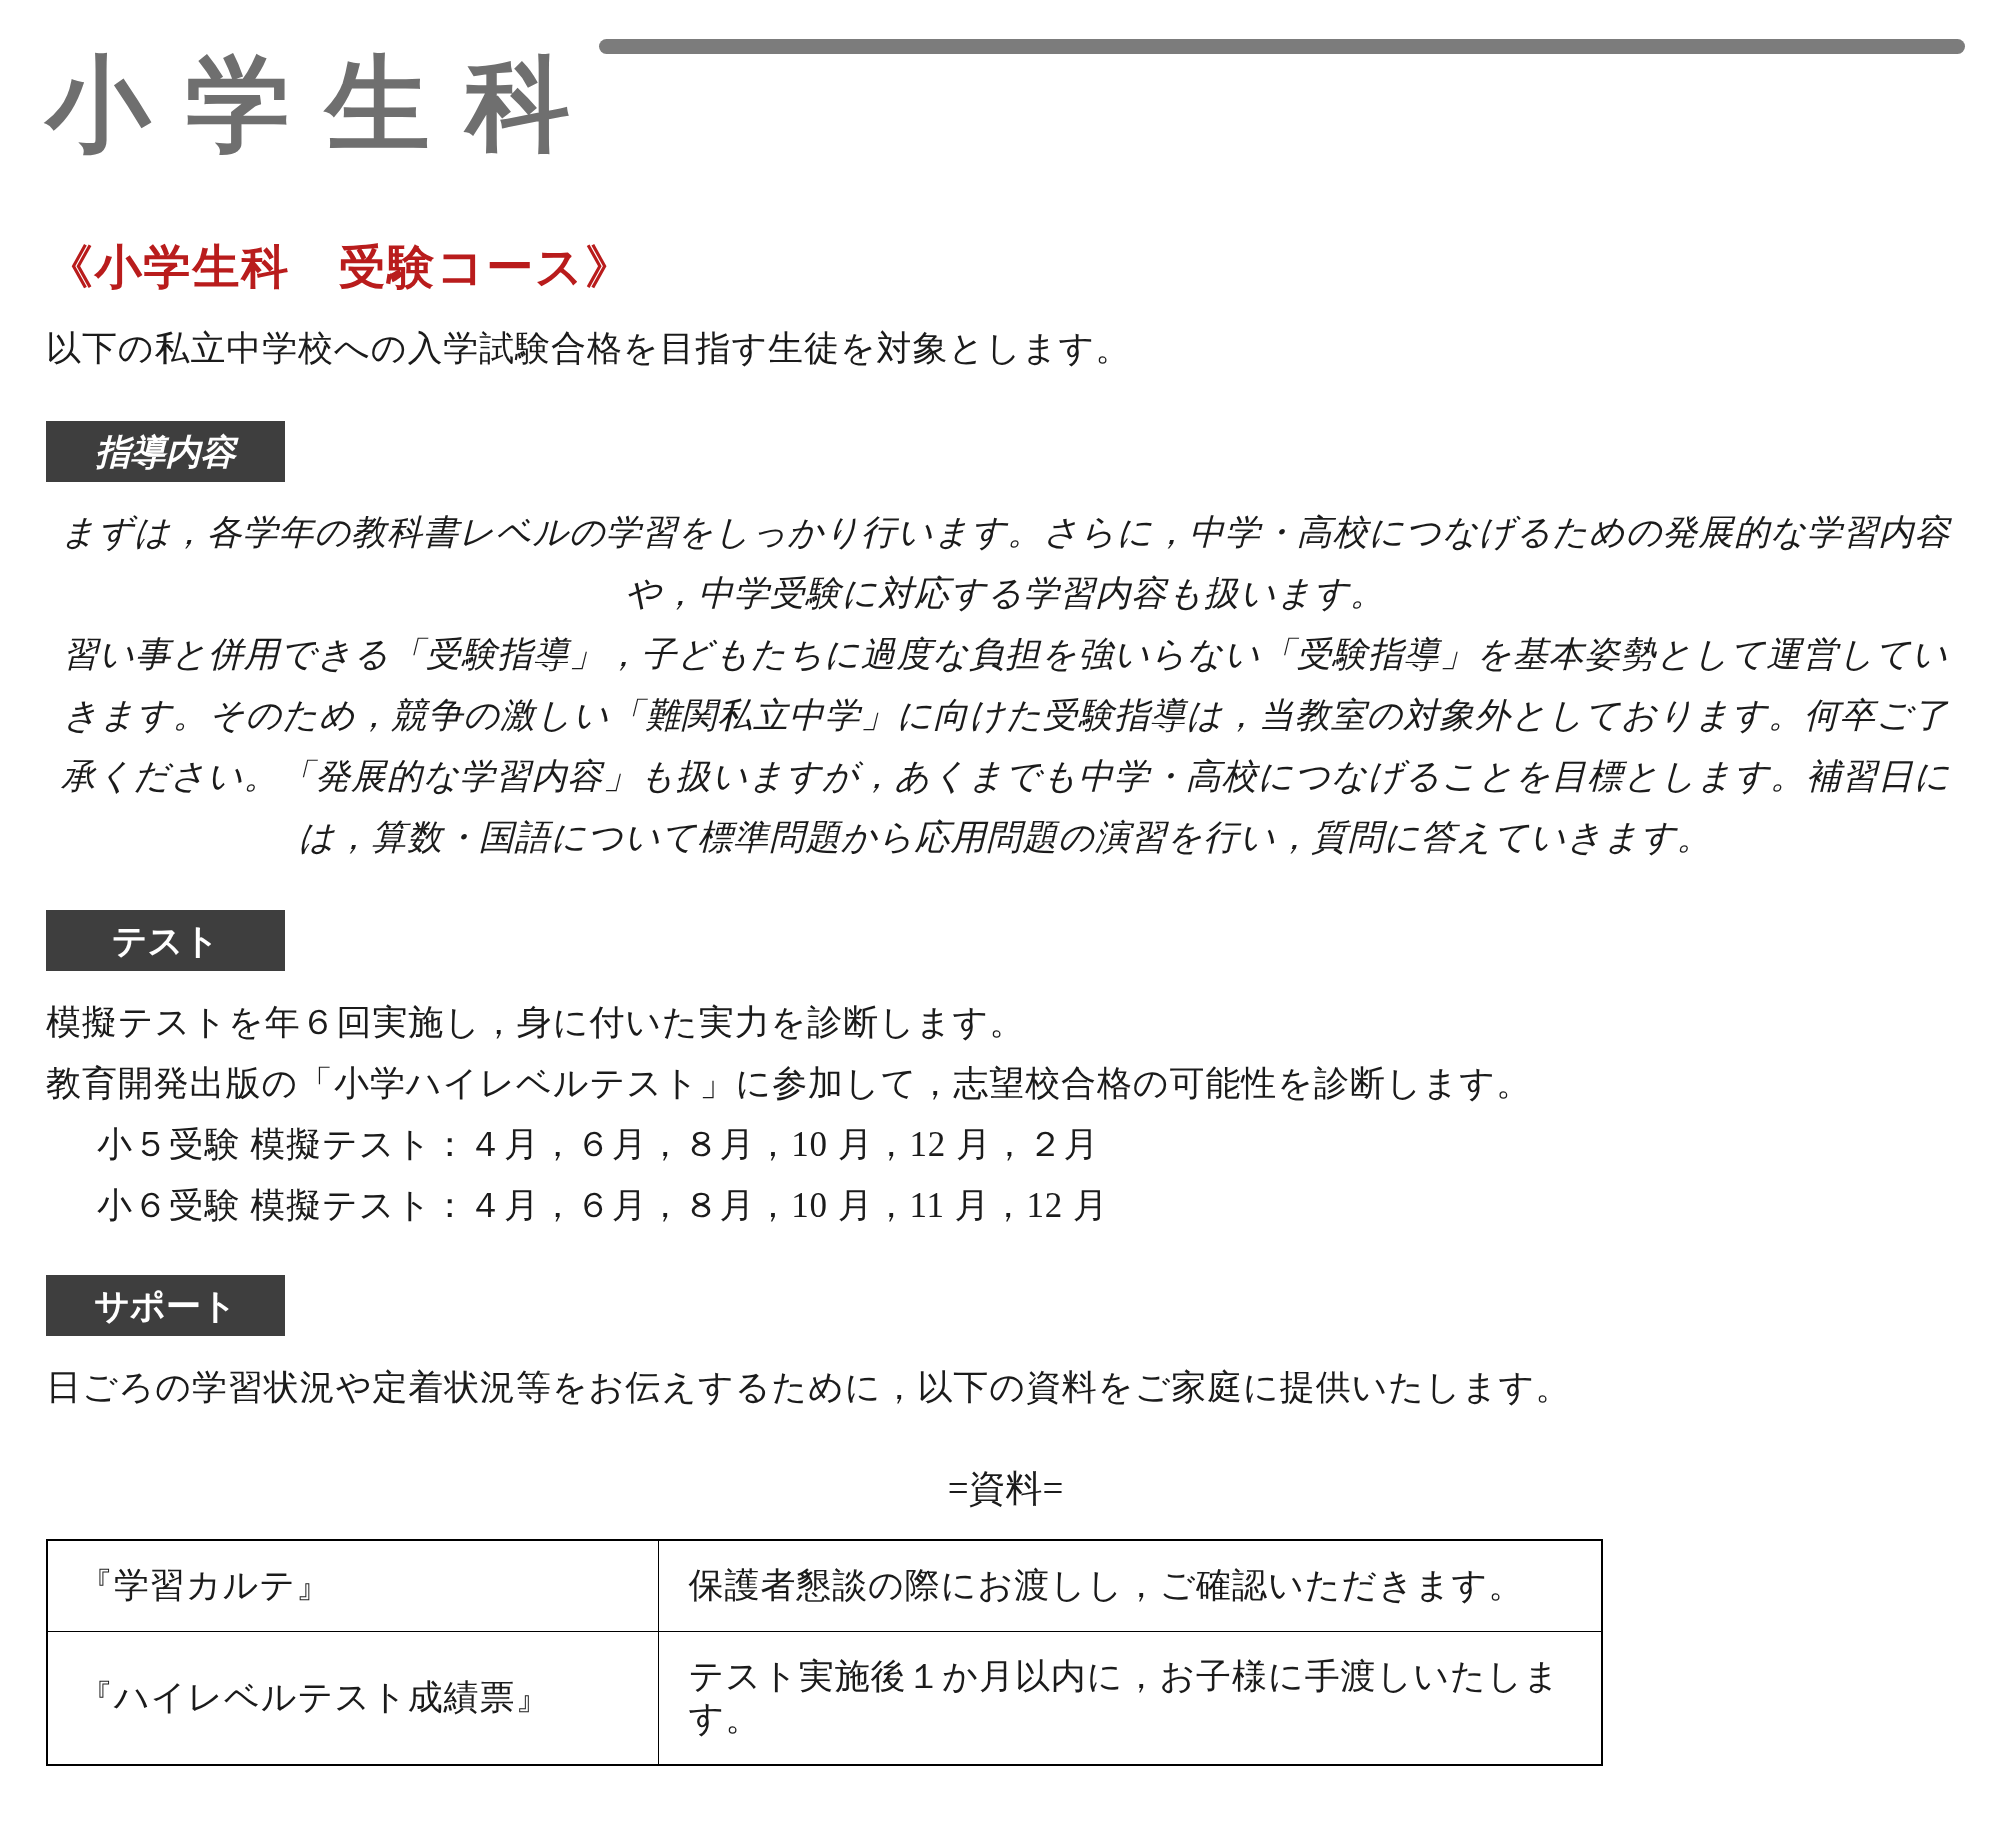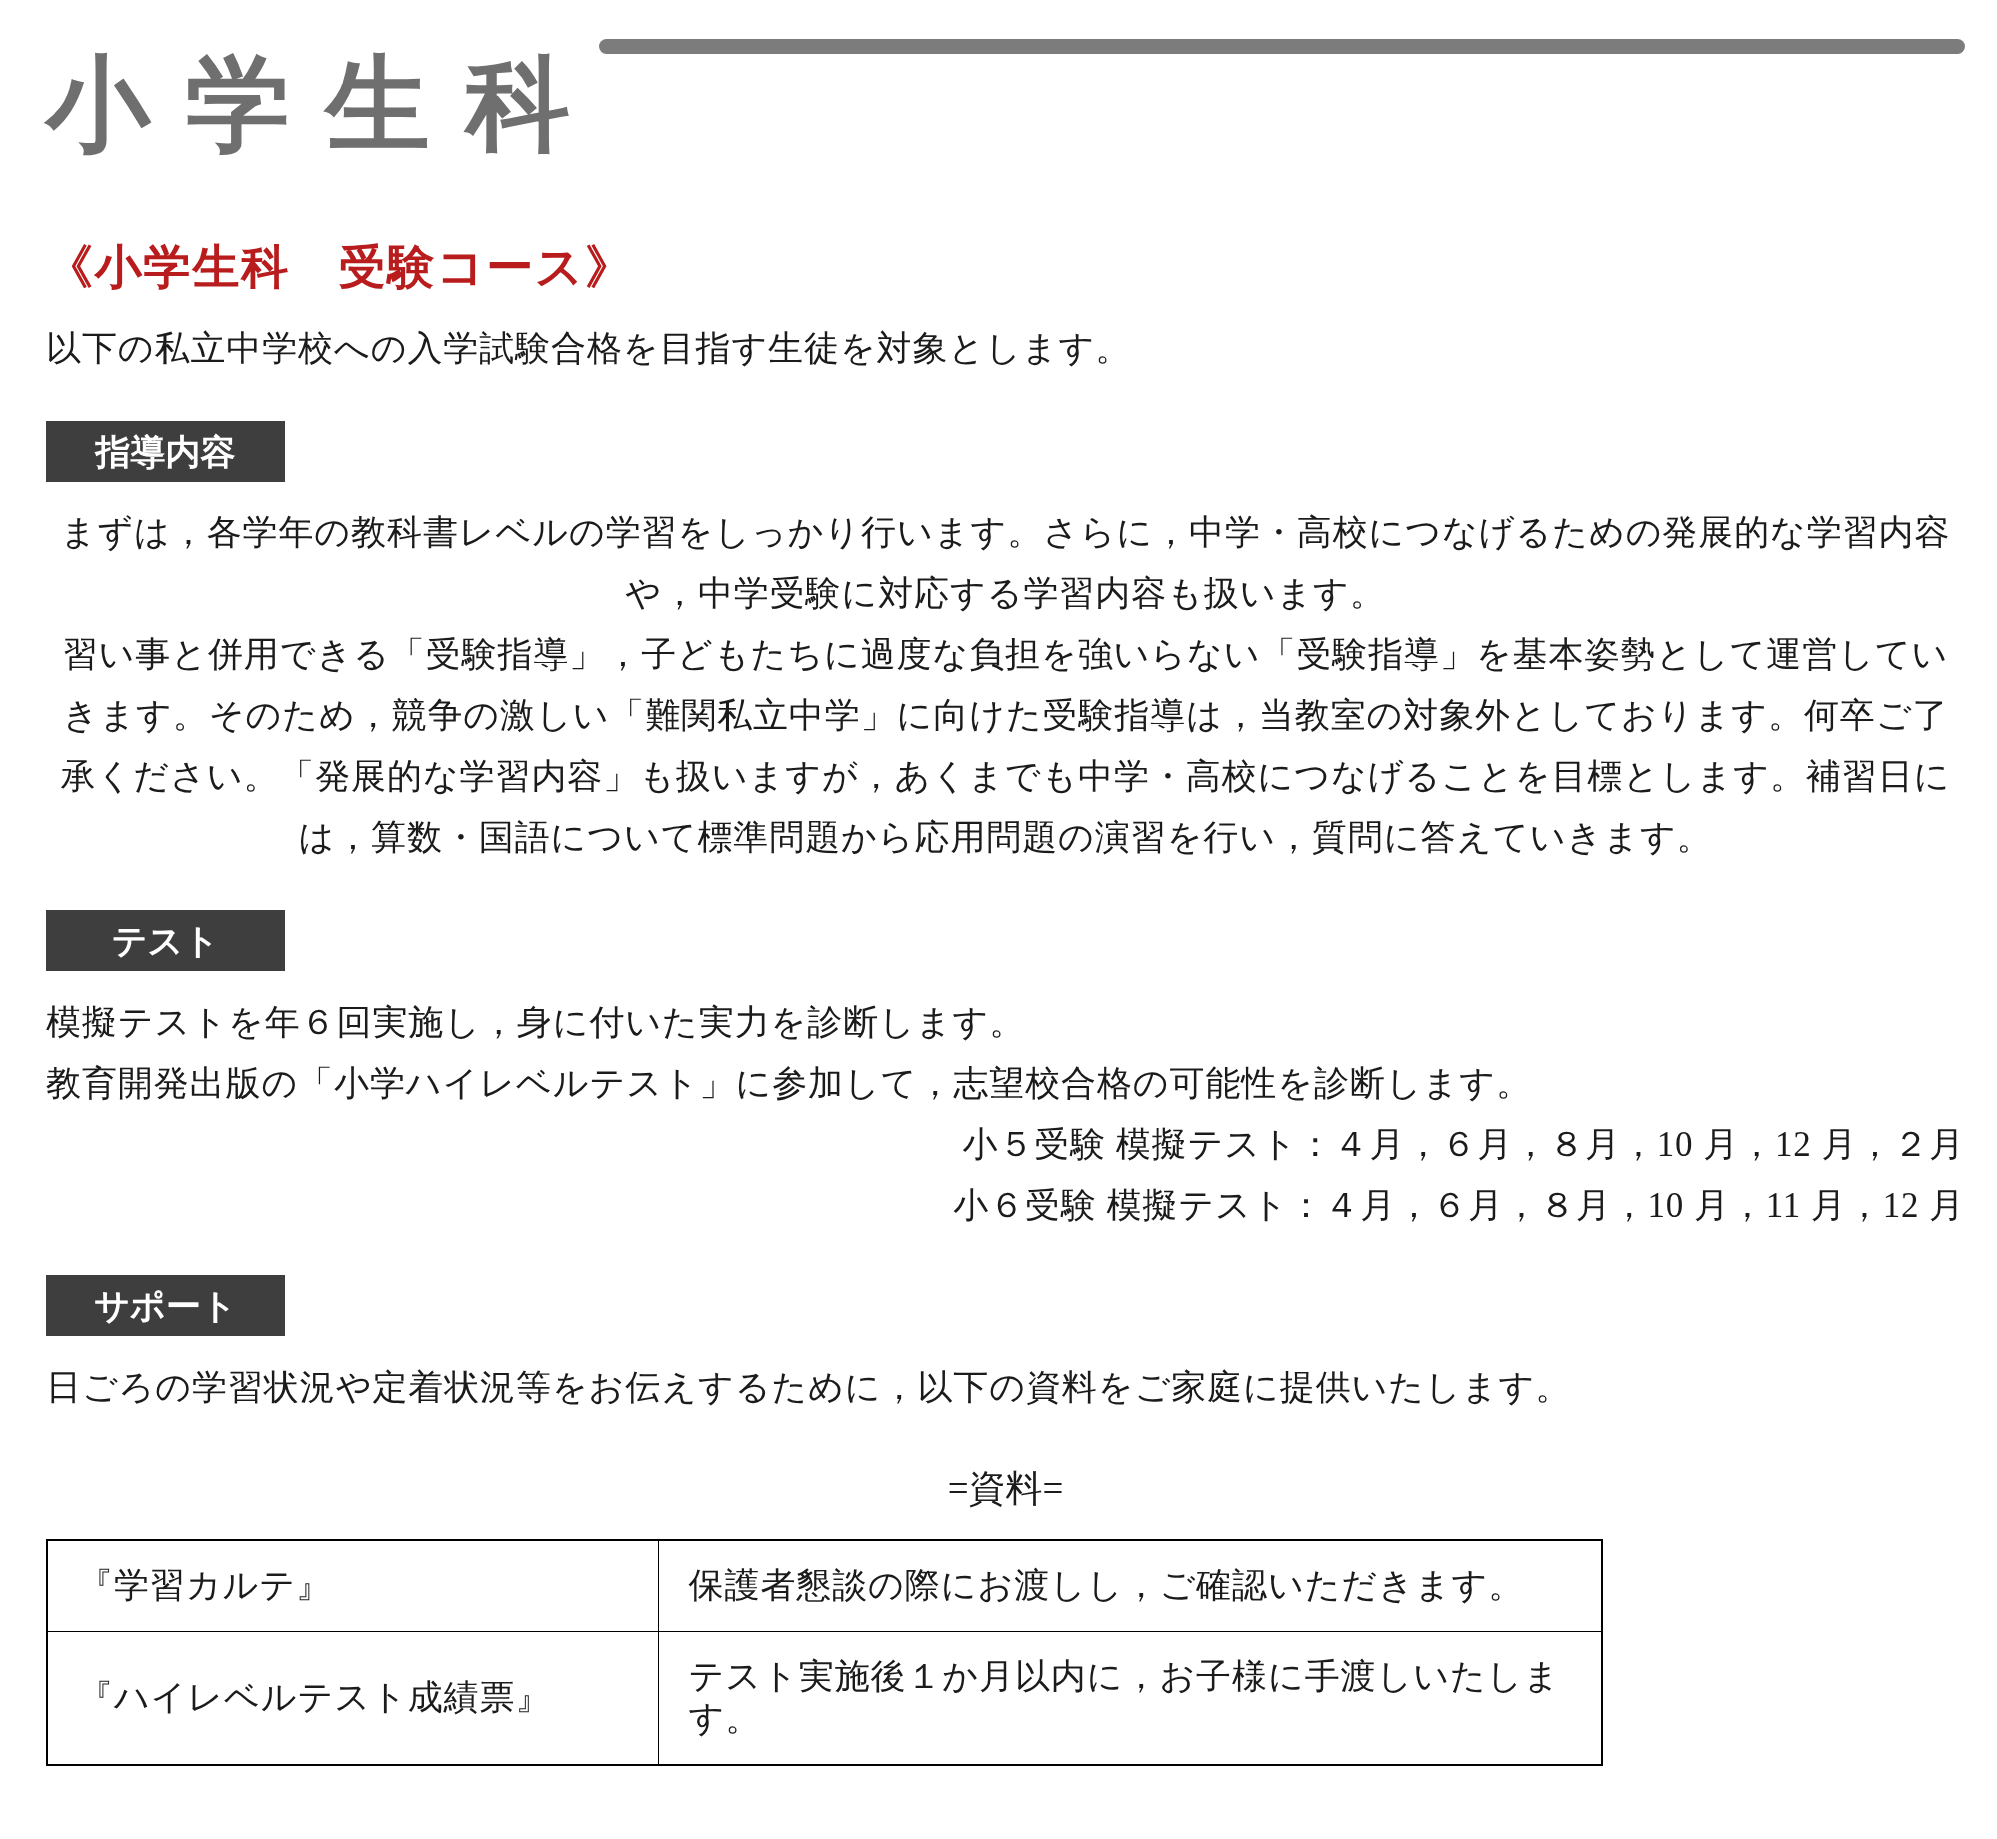--- a/index.html
+++ b/index.html
@@ -69,25 +69,25 @@
     min-width:239px;
     background:var(--badge-bg);
     color:var(--badge-text);
     font-family:"Liberation Sans","DejaVu Sans",sans-serif;
     font-weight:bold;
     font-size:35px;
     line-height:1;
     text-align:center;
     padding:13px 10.5px;
   }
-  .section-guidance{margin-top:42px;}
+  .section-guidance{margin-top:42px;font-style:italic;}
   .section-guidance .para{margin-top:19.3px;text-align:center;}
   .section-test{margin-top:42px;}
   .section-test .para{margin-top:21px;}
-  .indent{margin-left:51px;text-align:right;}
+  .indent{margin-left:51px;}
   .section-support{margin-top:39px;}
   .section-support .para{margin-top:21px;}
   
   .materials-label{
     font-size:37px;
     line-height:1.2;
     margin-top:49px;
     text-align:center;
   }
   .materials-table{

